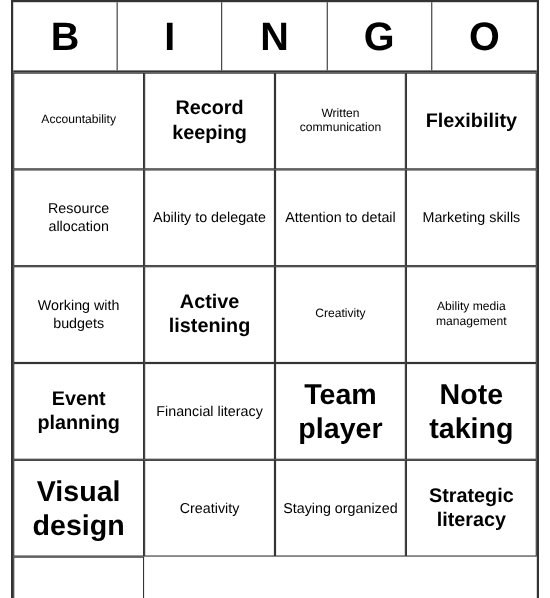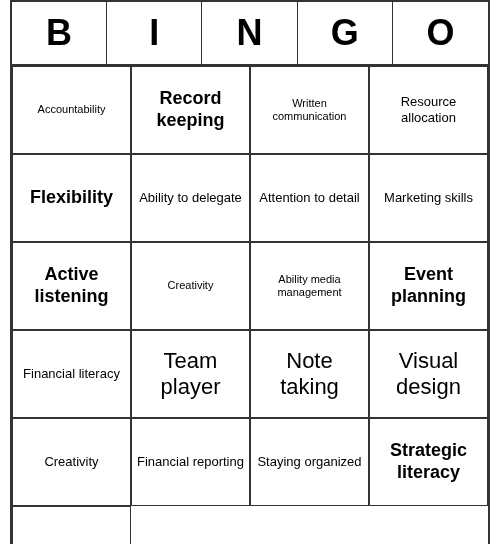--- a/index.html
+++ b/index.html
@@ -54,22 +54,22 @@
       font-size: 11px;
     }
     .font-medium {
       font-size: 13px;
     }
     .font-large {
       font-size: 18px;
       font-weight: bold;
     }
     .font-xlarge {
-      font-size: 22px;
-      font-weight: normal;
+      font-size: 26px;
+      font-weight: bold;
     }
   </style>
 </head>
 <body>
 
 <div class="bingo-card">
   <div class="bingo-header">
   <div class="bingo-letter">B</div>
       <div class="bingo-letter">I</div>
       <div class="bingo-letter">N</div>
@@ -80,33 +80,36 @@
   <div class="bingo-cell">
         <span class="font-small">Accountability</span>
       </div>
       <div class="bingo-cell">
         <span class="font-large">Record keeping</span>
       </div>
       <div class="bingo-cell">
         <span class="font-small">Written communication</span>
       </div>
       <div class="bingo-cell">
-        <span class="font-medium">Resource allocation</span>
+        <span class="font-large">Flexibility</span>
       </div>
       <div class="bingo-cell">
-        <span class="font-large">Flexibility</span>
+        <span class="font-medium">Resource allocation</span>
       </div>
       <div class="bingo-cell">
         <span class="font-medium">Ability to delegate</span>
       </div>
       <div class="bingo-cell">
         <span class="font-medium">Attention to detail</span>
       </div>
       <div class="bingo-cell">
         <span class="font-medium">Marketing skills</span>
+      </div>
+      <div class="bingo-cell">
+        <span class="font-medium">Working with budgets</span>
       </div>
       <div class="bingo-cell">
         <span class="font-large">Active listening</span>
       </div>
       <div class="bingo-cell">
         <span class="font-small">Creativity</span>
       </div>
       <div class="bingo-cell">
         <span class="font-small">Ability media management</span>
       </div>
@@ -122,23 +125,20 @@
       <div class="bingo-cell">
         <span class="font-xlarge">Note taking</span>
       </div>
       <div class="bingo-cell">
         <span class="font-xlarge">Visual design</span>
       </div>
       <div class="bingo-cell">
         <span class="font-medium">Creativity</span>
       </div>
       <div class="bingo-cell">
-        <span class="font-medium">Financial reporting</span>
-      </div>
-      <div class="bingo-cell">
         <span class="font-medium">Staying organized</span>
       </div>
       <div class="bingo-cell">
         <span class="font-large">Strategic literacy</span>
       </div>
       <div class="bingo-cell">
         <span class="font-medium">Coordination</span>
       </div>
     </div>
 </div>

